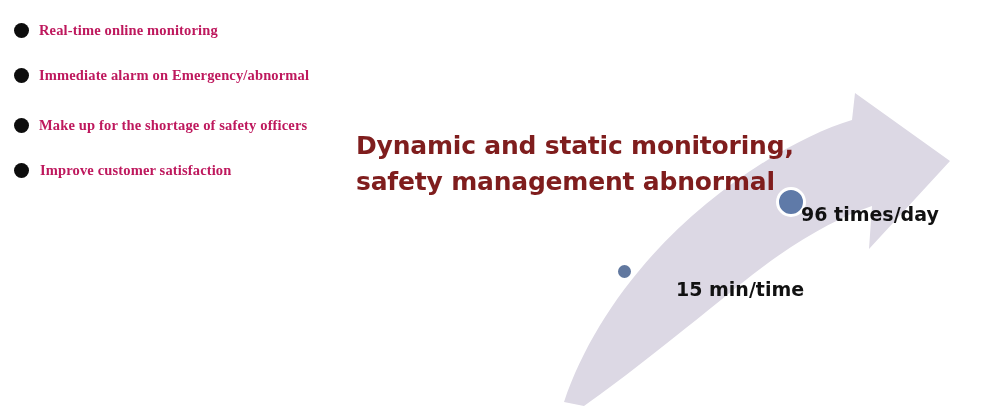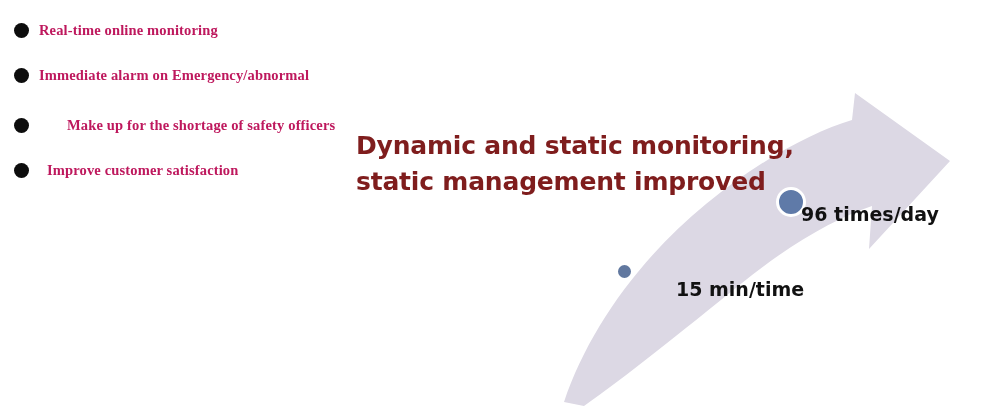--- a/index.html
+++ b/index.html
@@ -39,21 +39,21 @@
     flex: 0 0 auto;
   }
   .bullet-label {
     margin-left: 10px;
     font-family: "Liberation Serif", "DejaVu Serif", serif;
     font-weight: bold;
     font-size: 14.5px;
     color: #be185d;
     letter-spacing: 0.15px;
   }
-  .bullet-row.indented .bullet-label { margin-left: 18px; }
+  .bullet-row.indented .bullet-label { margin-left: 11px; }
 
   
   #headline {
     position: absolute;
     left: 356px;
     top: 128px;
     font-family: "DejaVu Sans", "Liberation Sans", sans-serif;
     font-weight: bold;
     font-size: 25px;
     line-height: 36px;
@@ -131,35 +131,35 @@
     <div class="bullet-row" style="top:22px;">
       <span class="bullet-dot"></span>
       <span class="bullet-label">Real-time online monitoring</span>
     </div>
 
     <div class="bullet-row" style="top:67px;">
       <span class="bullet-dot"></span>
       <span class="bullet-label">Immediate alarm on Emergency/abnormal</span>
     </div>
 
-    <div class="bullet-row" style="top:117px;gap:28px;">
+    <div class="bullet-row" style="top:117px;">
       <span class="bullet-dot"></span>
       <span class="bullet-label">Make up for the shortage of safety officers</span>
     </div>
 
     <div class="bullet-row indented" style="top:162px;">
       <span class="bullet-dot"></span>
       <span class="bullet-label">Improve customer satisfaction</span>
     </div>
 
   </div>
 
   <div id="headline">
     <span class="hl-line">Dynamic and static monitoring,</span>
-    <span class="hl-line">static management improved</span>
+    <span class="hl-line">safety management abnormal</span>
   </div>
 
   <div class="marker" id="marker-small"></div>
   <div class="marker-label" id="label-small">15 min/time</div>
 
   <div class="marker" id="marker-large"></div>
   <div class="marker-label" id="label-large">96 times/day</div>
 
 </div>
 

